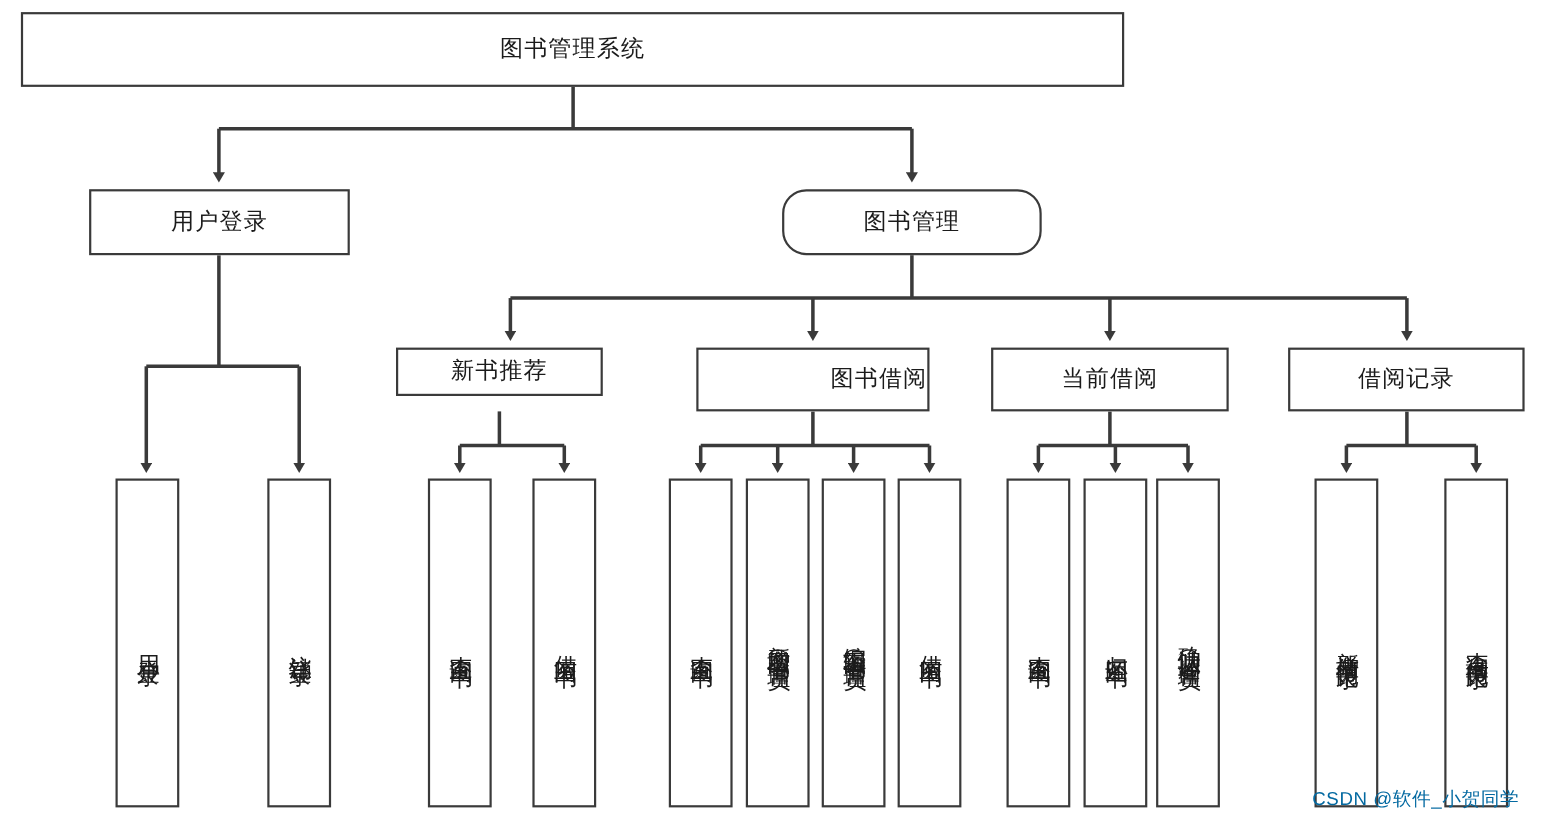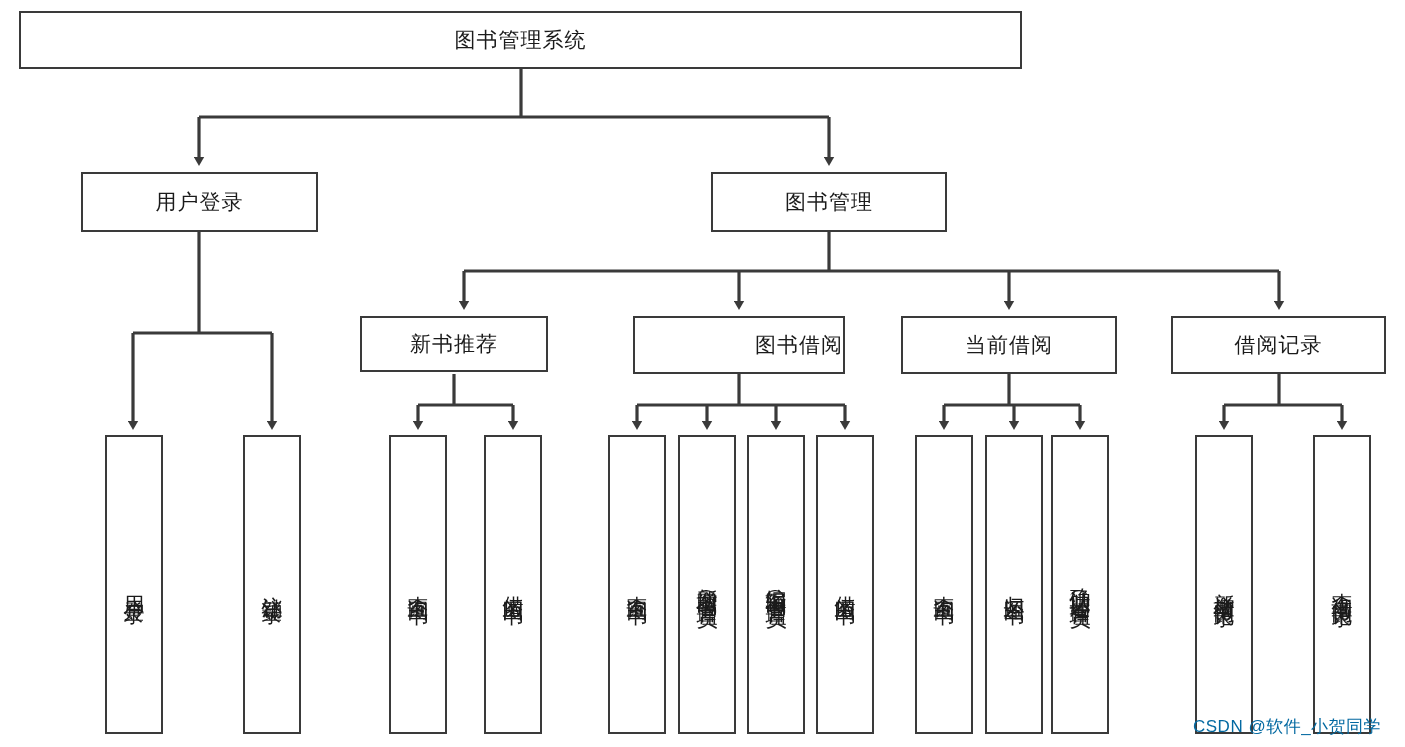--- a/index.html
+++ b/index.html
@@ -108,32 +108,32 @@
       <path d="M1014,405 L1014,422" marker-end="url(#arrow)"></path>
       <path d="M1080,405 L1080,422" marker-end="url(#arrow)"></path>
 
       <path d="M1279,374 L1279,405"></path>
       <path d="M1224,405 L1342,405"></path>
       <path d="M1224,405 L1224,422" marker-end="url(#arrow)"></path>
       <path d="M1342,405 L1342,422" marker-end="url(#arrow)"></path>
     </g>
   </svg>
 
-  <div class="node horiz" style="left:19px;top:11px;width:1003px;height:58px;">
+  <div class="node horiz" style="left:19px;top:11px;width:1003px;height:68px;">
     <span>图书管理系统</span>
   </div>
 
   <div class="node horiz" style="left:81px;top:172px;width:237px;height:60px;">
     <span>用户登录</span>
   </div>
-  <div class="node horiz" style="left:711px;top:172px;width:236px;height:60px;">
+  <div class="node horiz" style="left:711px;top:172px;width:236px;height:60px;border-radius:22px;">
     <span>图书管理</span>
   </div>
 
-  <div class="node horiz" style="left:360px;top:316px;width:188px;height:56px;">
+  <div class="node horiz" style="left:360px;top:316px;width:188px;height:44px;">
     <span>新书推荐</span>
   </div>
   <div class="node horiz" style="left:633px;top:316px;width:212px;height:58px;justify-content:flex-end;">
     <span>图书借阅</span>
   </div>
   <div class="node horiz" style="left:1171px;top:316px;width:215px;height:58px;">
     <span>借阅记录</span>
   </div>
   <div class="node horiz" style="left:901px;top:316px;width:216px;height:58px;">
     <span>当前借阅</span>

